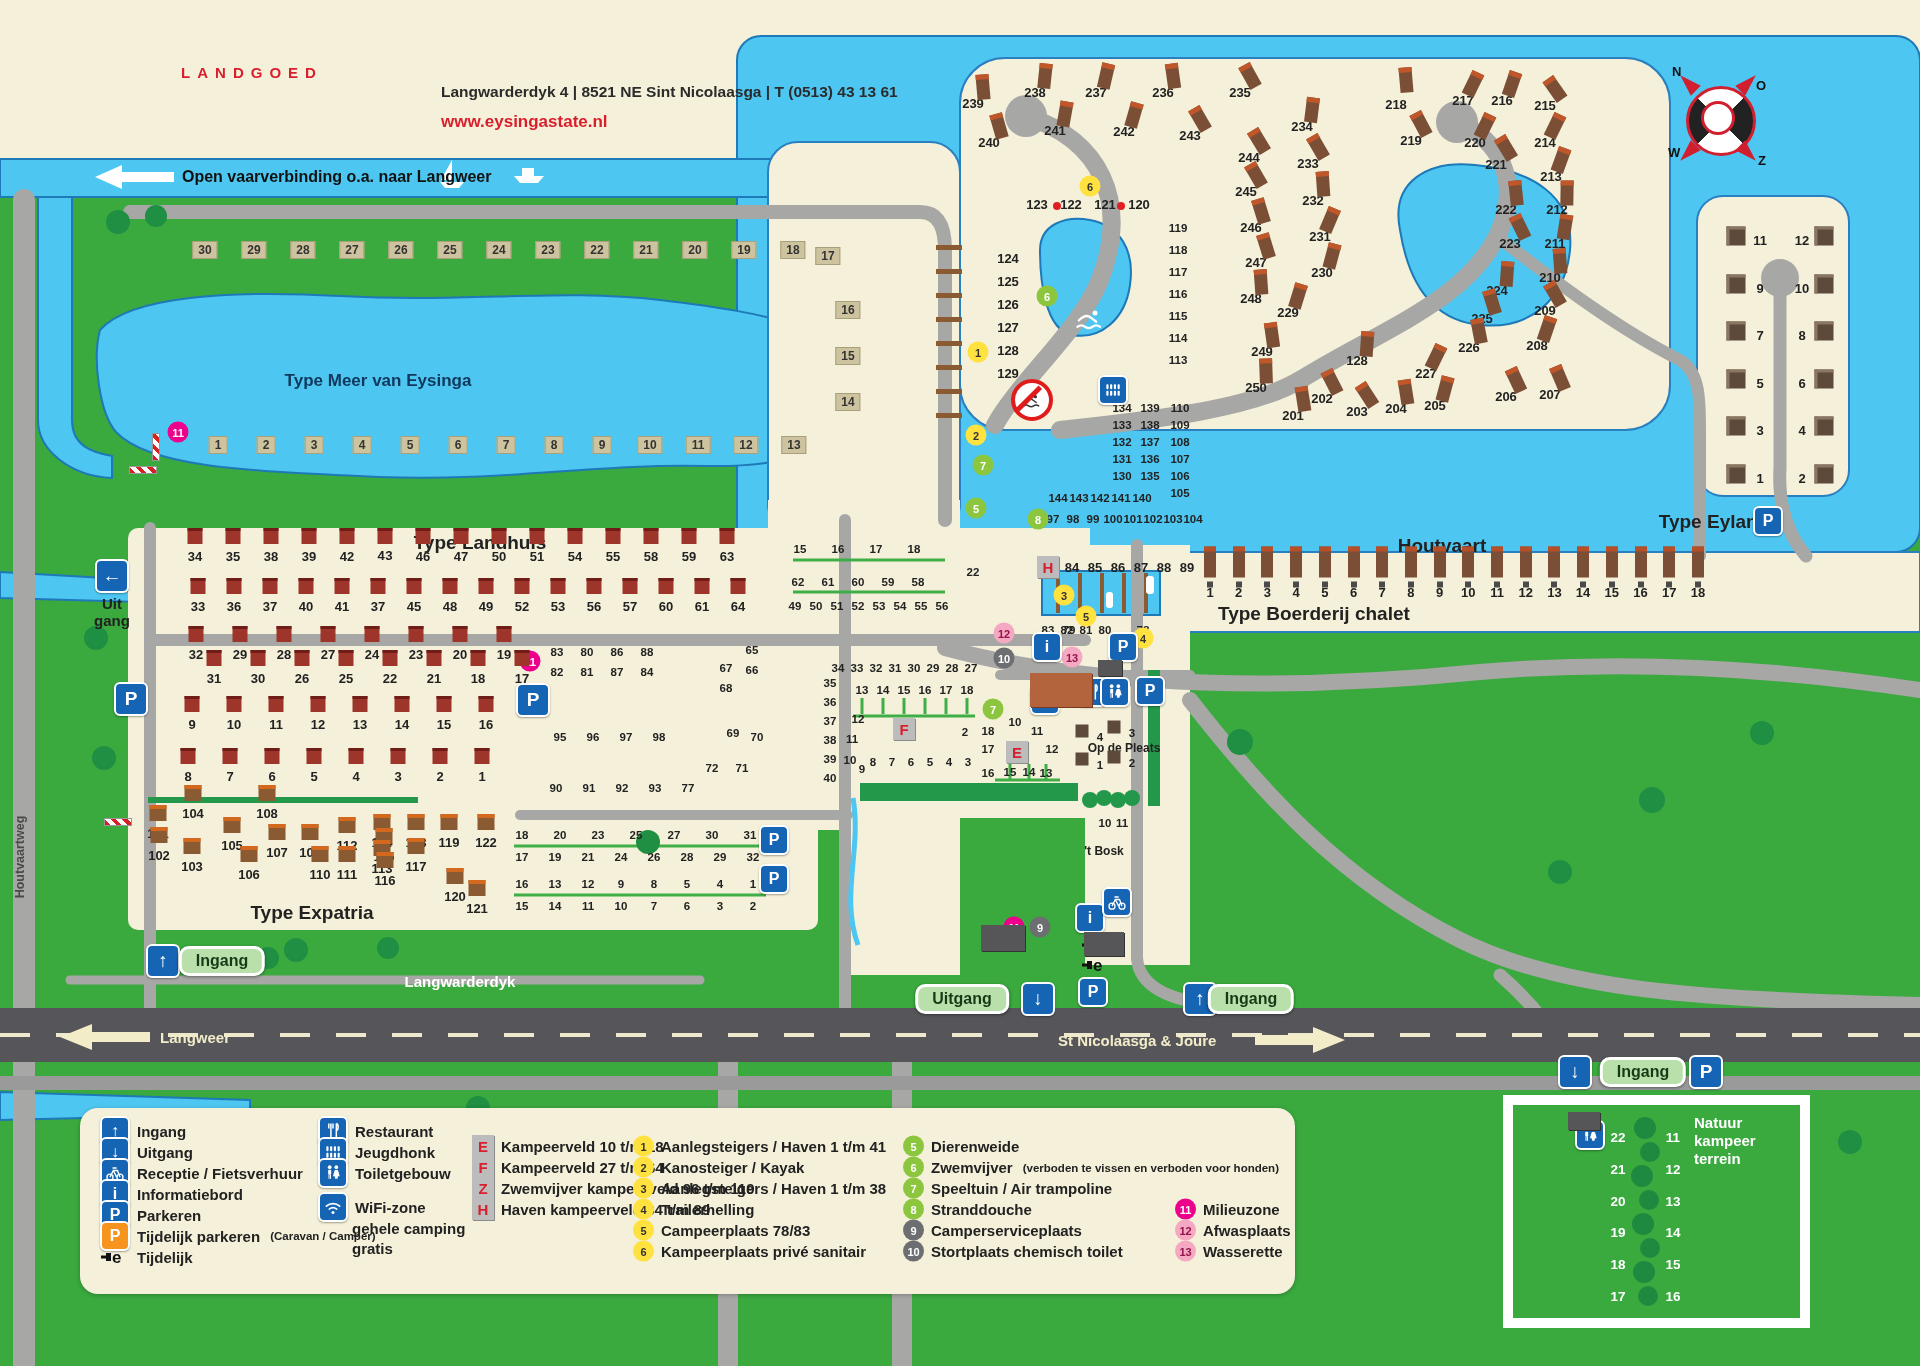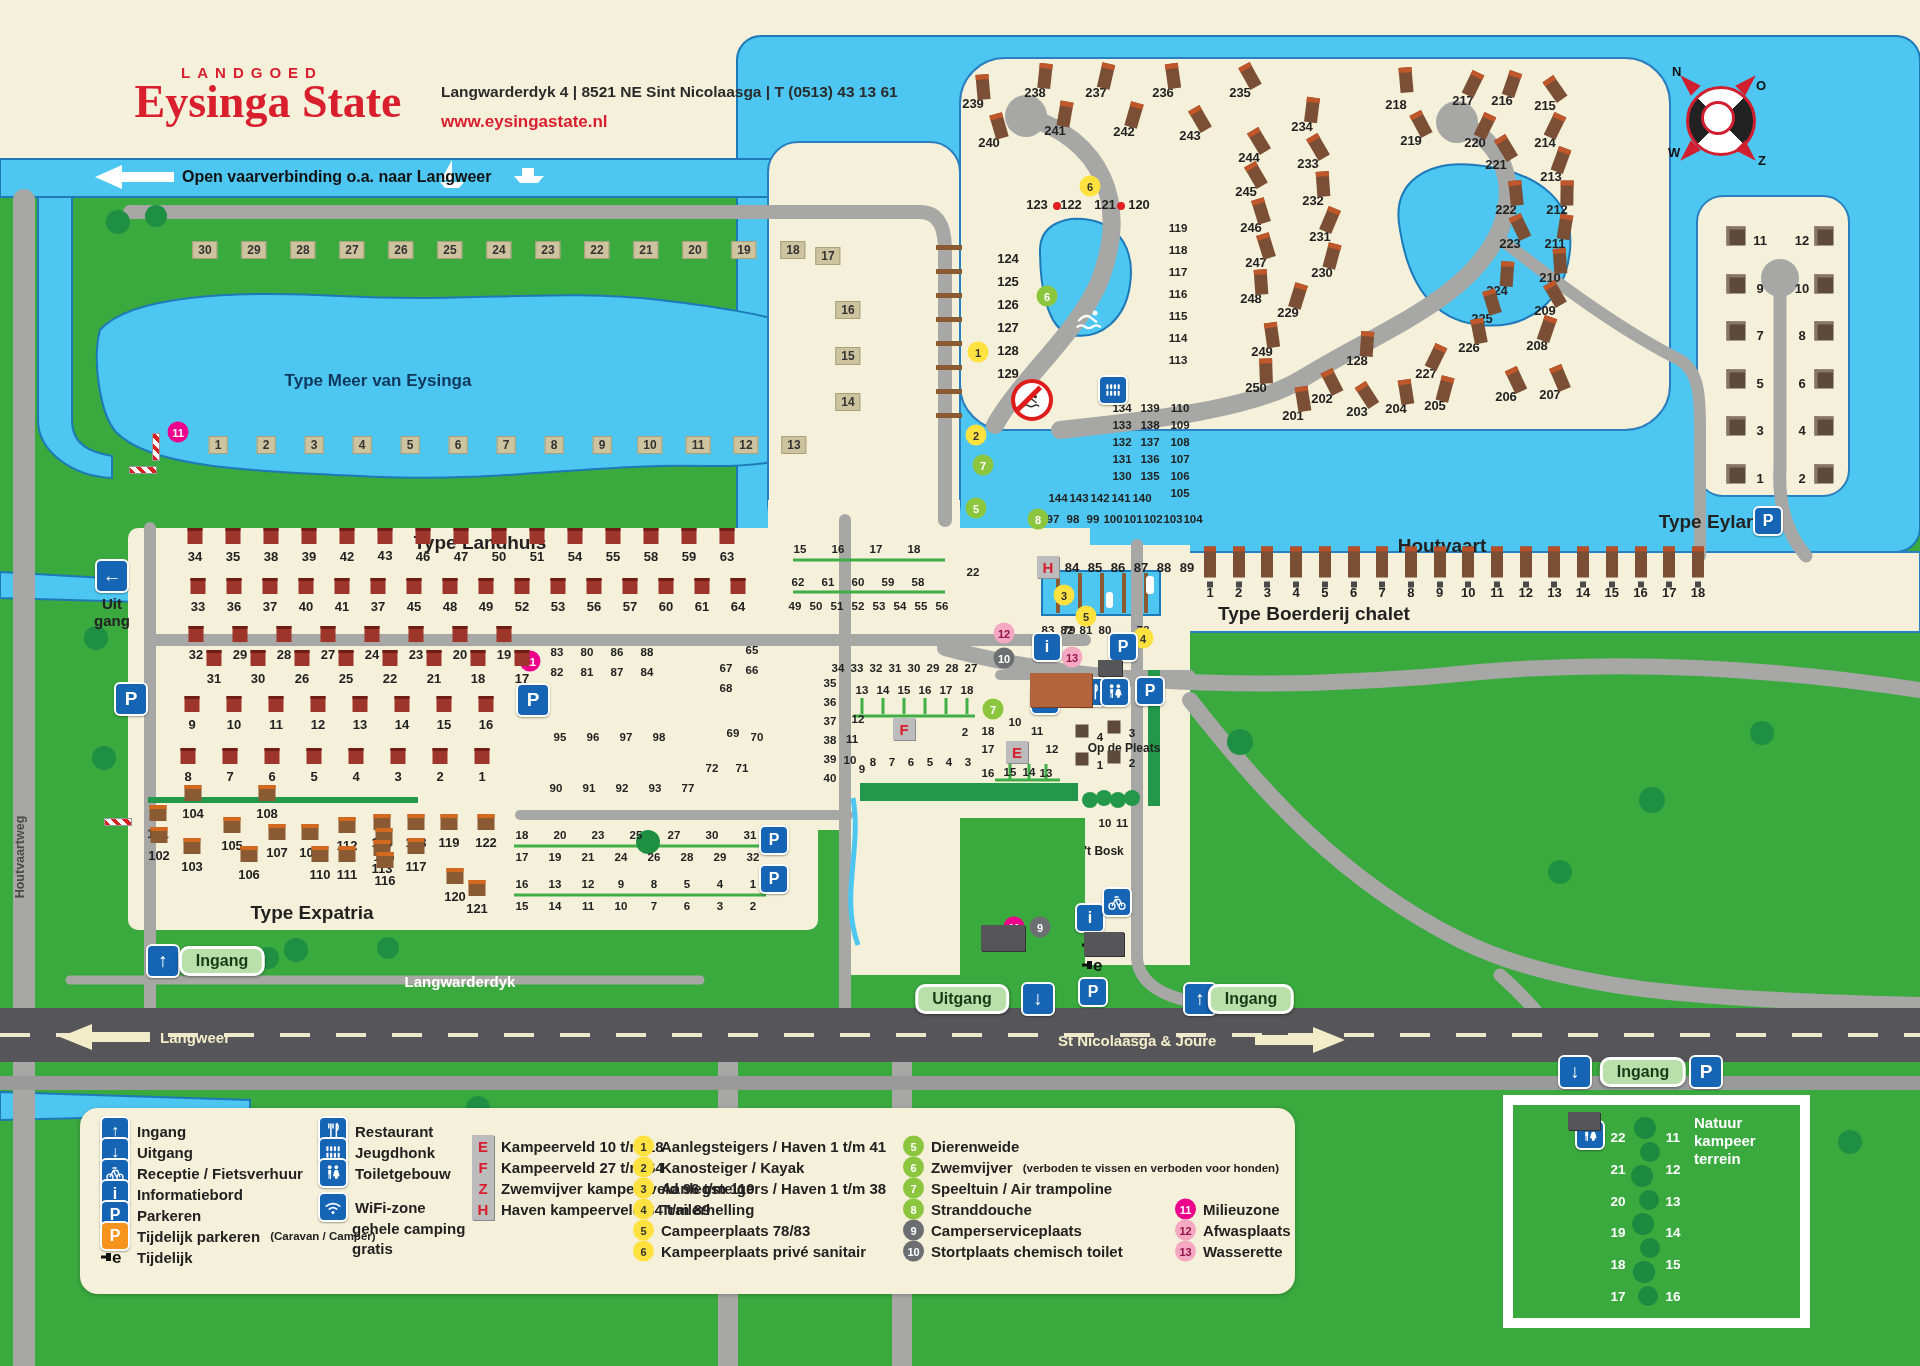--- a/index.html
+++ b/index.html
@@ -1169,23 +1169,20 @@
       </div>
       <div class="mk num nw" style="left: 1673px; top: 1264.2px;">
         <span class="tx">15</span>
       </div>
       <div class="mk num nw" style="left: 1673px; top: 1296px;">
         <span class="tx">16</span>
       </div>
       <div class="mk logo-top" style="left: 252px; top: 72px;">
         <span class="tx">LANDGOED</span>
       </div>
-      <div class="mk logo-main" style="left: 268px; top: 101px;">
-        <span class="tx">Eysinga State</span>
-      </div>
       <div class="mk addr al" style="left: 441px; top: 92px;">
         <span class="tx">Langwarderdyk 4  |  8521 NE  Sint Nicolaasga  |  T (0513) 43 13 61</span>
       </div>
       <div class="mk site al" style="left: 441px; top: 122px;">
         <span class="tx">www.eysingastate.nl</span>
       </div>
       <div class="mk lbl canal al" style="left: 182px; top: 177px;">
         <span class="tx">Open vaarverbinding o.a. naar Langweer</span>
       </div>
       <div class="mk lbl lake" style="left: 378px; top: 381px;">

